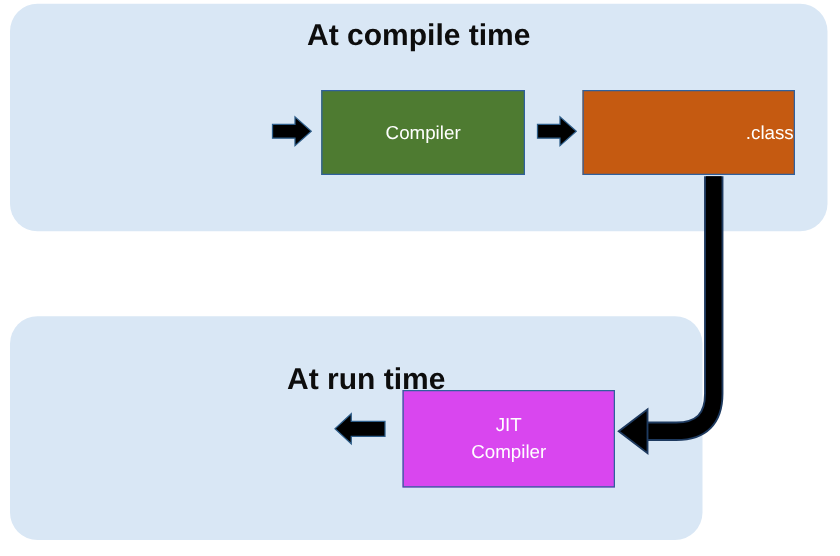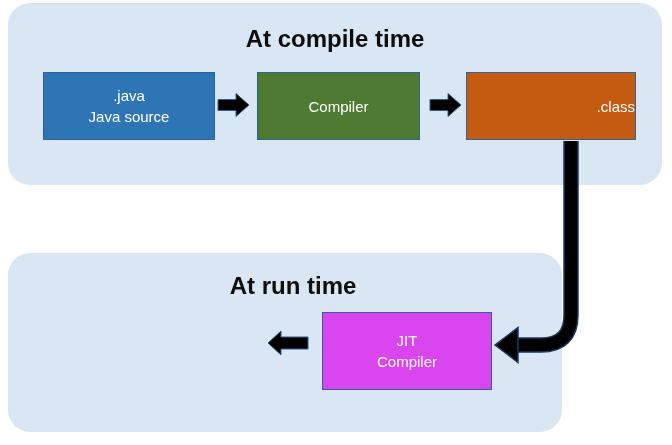--- a/index.html
+++ b/index.html
@@ -23,22 +23,22 @@
   .panel-bottom { left: 8px;  top: 253px; width: 554px; height: 179px; }
   .panel-title {
     position: absolute;
     left: 0; right: 0;
     text-align: center;
     font-size: 24px;
     font-weight: bold;
     color: #0d0d0d;
     line-height: 28px;
   }
-  .panel-top .panel-title    { top: 22px; }
-  .panel-bottom .panel-title { top: 19px; padding-left: 16px; }
+  .panel-top .panel-title    { top: 12px; }
+  .panel-bottom .panel-title { top: 37px; padding-left: 16px; }
   .box {
     position: absolute;
     display: flex;
     flex-direction: column;
     align-items: center;
     justify-content: center;
     color: #ffffff;
     font-size: 15px;
     line-height: 21px;
     text-align: center;
@@ -75,24 +75,20 @@
 
     <polygon points="430,99.5 448,99.5 448,93.5 461,105 448,116.5 448,110.5 430,110.5" fill="#000000" stroke="#2E5E8A" stroke-width="1"></polygon>
 
     <polygon points="308,337 281,337 281,331 268,343 281,355 281,349 308,349" fill="#000000" stroke="#2E5E8A" stroke-width="1"></polygon>
 
     <path d="M 571 141 V 315 Q 571 345 541 345 H 517" fill="none" stroke="#1E3A5F" stroke-width="15.5"></path>
     <path d="M 571 141 V 315 Q 571 345 541 345 H 517" fill="none" stroke="#000000" stroke-width="12.5"></path>
     <polygon points="518,327.5 518,362.5 495,345" fill="#000000" stroke="#1E3A5F" stroke-width="1.5"></polygon>
   </svg>
 
-  <div class="box box-java">
-    <span>.java</span>
-    <span>Java source</span>
-  </div>
 
   <div class="box box-compiler">
     <span>Compiler</span>
   </div>
 
   <div class="box box-class">
     <span>.class</span>
   </div>
 
 

